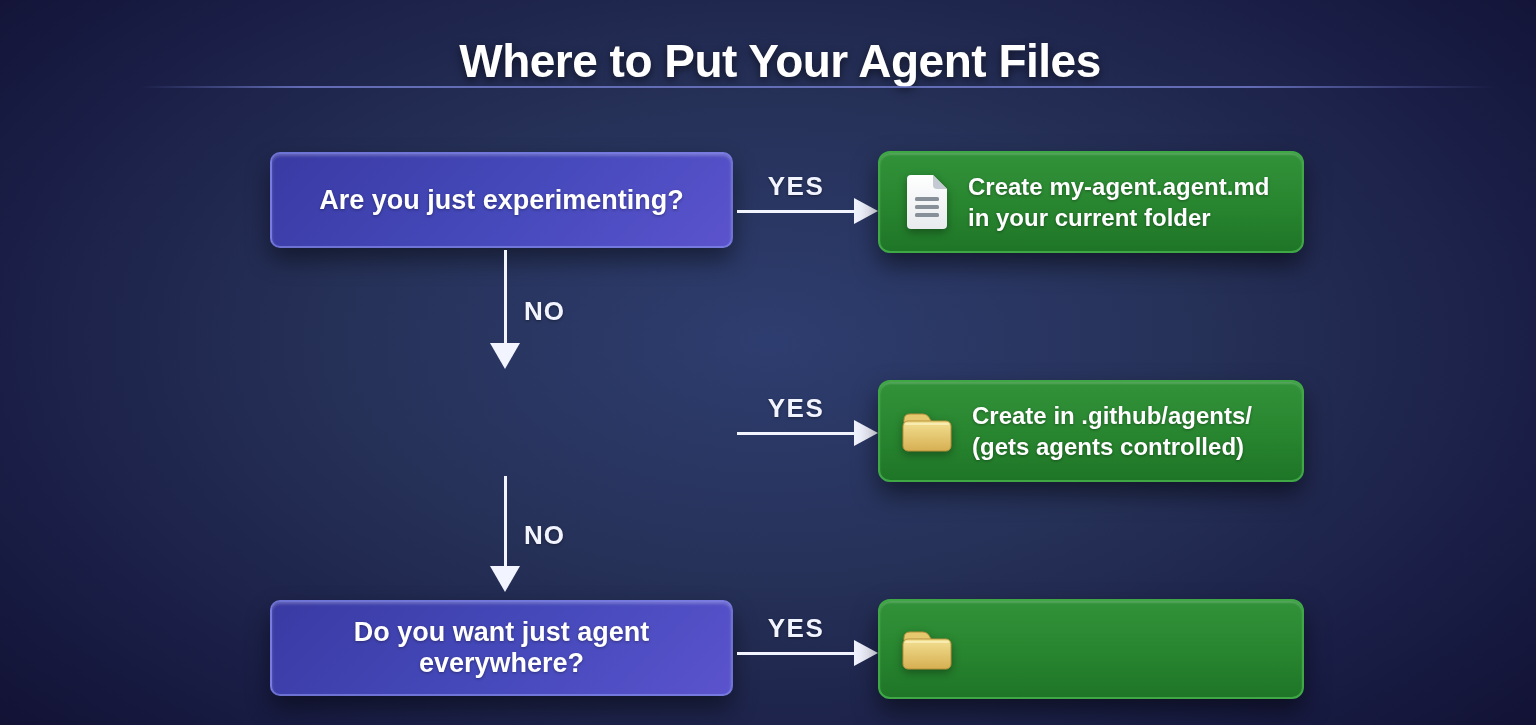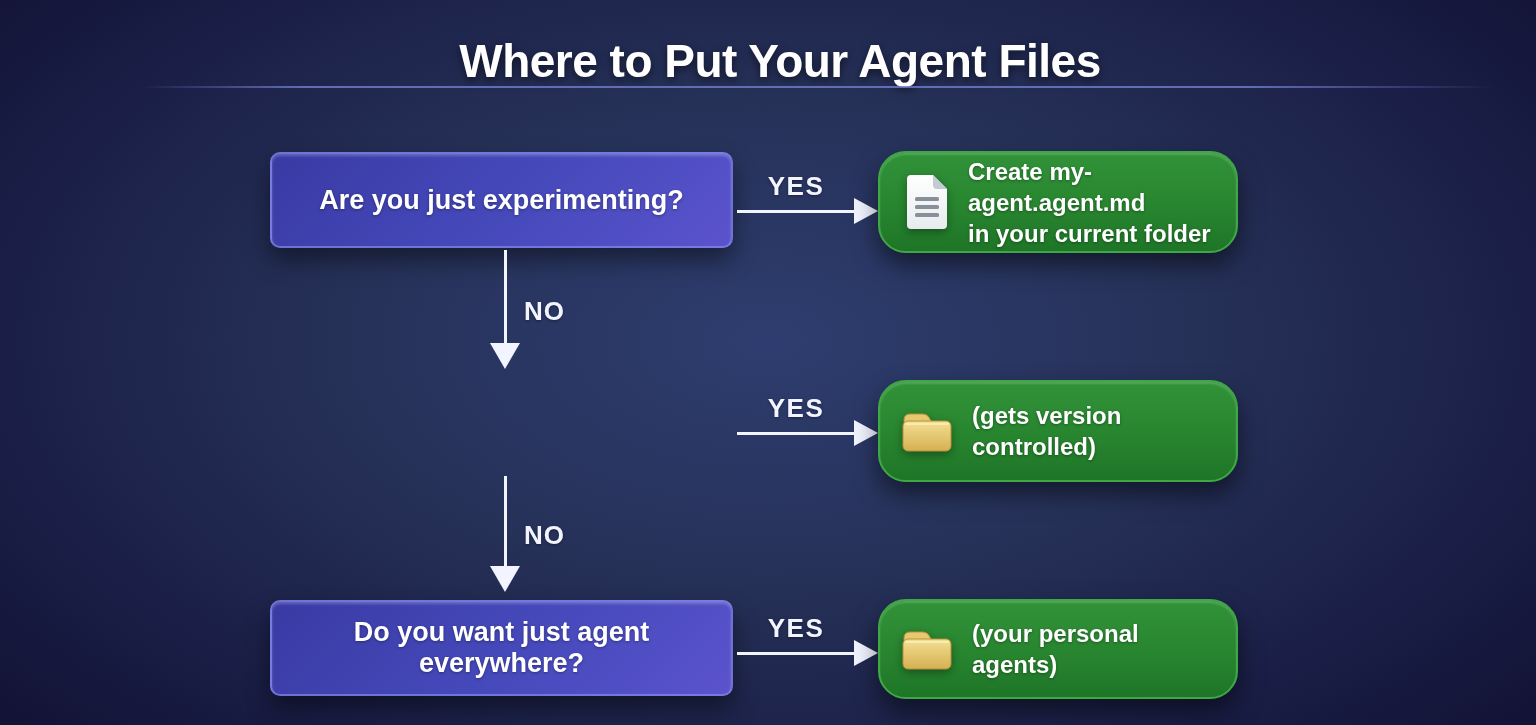--- a/index.html
+++ b/index.html
@@ -23,22 +23,22 @@
   .qbox {
     position:absolute; left:270px; width:463px; height:96px; box-sizing:border-box;
     border-radius:10px; border:2px solid rgba(143,152,240,0.6);
     background:linear-gradient(135deg, #3a3aa4 0%, #4549ba 52%, #5b53cd 100%);
     box-shadow:0 12px 24px rgba(0,0,0,0.45), inset 0 2px 3px rgba(255,255,255,0.22);
     display:flex; align-items:center; justify-content:center;
     color:#ffffff; font-size:27px; font-weight:bold; text-align:center;
     text-shadow:0 1px 3px rgba(0,0,0,0.35);
   }
   .abox {
-    position:absolute; left:878px; width:360px; height:102px; box-sizing:border-box;
-    border-radius:28px; border:2px solid #3fa845;
+    position:absolute; left:878px; width:426px; height:102px; box-sizing:border-box;
+    border-radius:12px; border:2px solid #3fa845;
     background:linear-gradient(180deg, #319239 0%, #28852f 55%, #1e7527 100%);
     box-shadow:0 12px 24px rgba(0,0,0,0.5), inset 0 2px 2px rgba(255,255,255,0.18);
     display:flex; align-items:center; gap:18px; padding:0 16px 0 20px;
     color:#ffffff;
   }
   .abox .atext { font-size:24px; font-weight:bold; line-height:31px;
     text-shadow:0 1px 3px rgba(0,0,0,0.35); }
   .abox .atext span { display:block; }
   .abox .icon { flex:0 0 auto; display:flex; align-items:center;
     filter:drop-shadow(0 3px 4px rgba(0,0,0,0.35)); }
@@ -121,21 +121,22 @@
             <stop offset="0" stop-color="#f3e092"></stop>
               <stop offset="1" stop-color="#d6af52"></stop>
           </linearGradient>
         </defs>
         <path d="M4 12 q0-6 6-6 h13 q4 0 6 3.5 l3 5 H4 z" fill="#e6c96e" stroke="#b8913a" stroke-width="1"></path>
         <rect x="3" y="13" width="48" height="30" rx="5" fill="url(#fg1)" stroke="#b8913a" stroke-width="1"></rect>
         <path d="M6 16 h42" stroke="#f8ecb2" stroke-width="2" stroke-linecap="round"></path>
       </svg>
     </span>
     <span class="atext">
-      <span>(gets version controlled)</span>
+      <span>Create in .github/agents/</span>
+      <span>(gets agents controlled)</span>
     </span>
   </div>
   <div class="no" style="top:476px">
     <span class="vline" style="height:90px"></span>
     <span class="dhead" style="top:90px"></span>
     <span class="nlabel" style="top:44px">NO</span>
   </div>
 
   <div class="qbox" style="top:600px">
     <span>Do you want just agent everywhere?</span>
@@ -153,17 +154,16 @@
             <stop offset="0" stop-color="#f3e092"></stop>
               <stop offset="1" stop-color="#d6af52"></stop>
           </linearGradient>
         </defs>
         <path d="M4 12 q0-6 6-6 h13 q4 0 6 3.5 l3 5 H4 z" fill="#e6c96e" stroke="#b8913a" stroke-width="1"></path>
         <rect x="3" y="13" width="48" height="30" rx="5" fill="url(#fg2)" stroke="#b8913a" stroke-width="1"></rect>
         <path d="M6 16 h42" stroke="#f8ecb2" stroke-width="2" stroke-linecap="round"></path>
       </svg>
     </span>
     <span class="atext">
-      <span>(your personal agents)</span>
     </span>
   </div>
 
 </div>
 
 </body></html>

